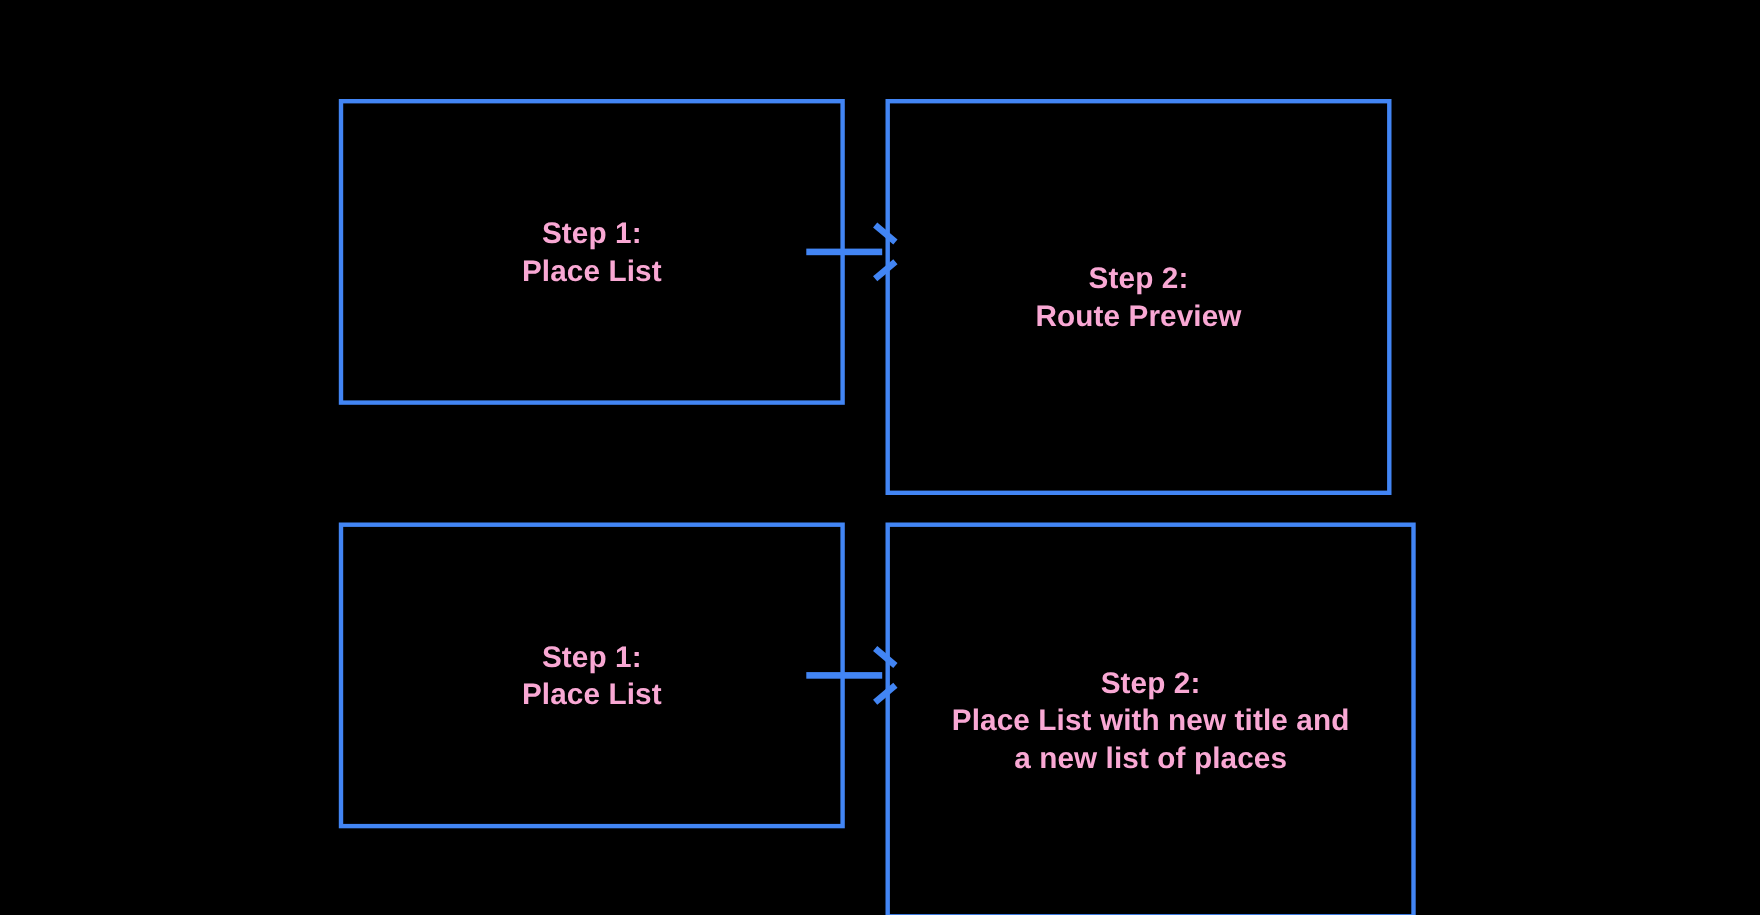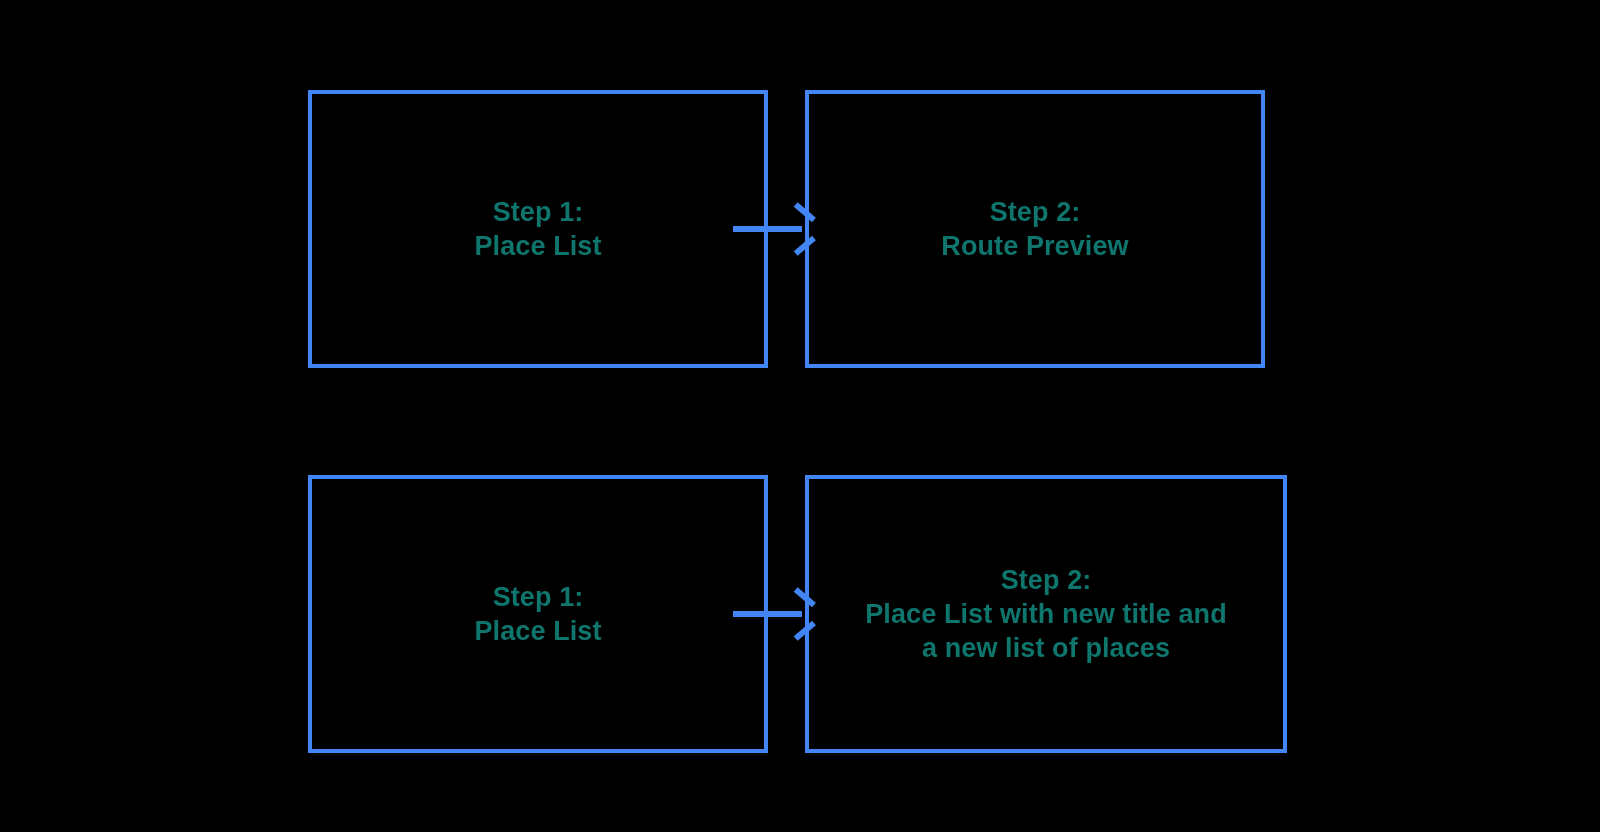--- a/index.html
+++ b/index.html
@@ -31,25 +31,25 @@
     top: 0;
     box-sizing: border-box;
     border: 4px solid #4285F4;
     background: transparent;
     display: flex;
     align-items: center;
     justify-content: center;
     text-align: center;
   }
   .box-left  { left: 308px; width: 460px; height: 278px; }
-  .box-right { left: 805px; width: 460px; height: 278px; }
+  .box-right { left: 805px; width: 460px; height: 360px; }
   #row-bottom .box-right { width: 482px; }
 
   .box-label {
-    color: #0f766e;
+    color: #f9a8d4;
     font-size: 27px;
     font-weight: bold;
     line-height: 1.27;
     letter-spacing: 0.1px;
     white-space: pre-line;
     user-select: none;
   }
 
   
   .arrow {

